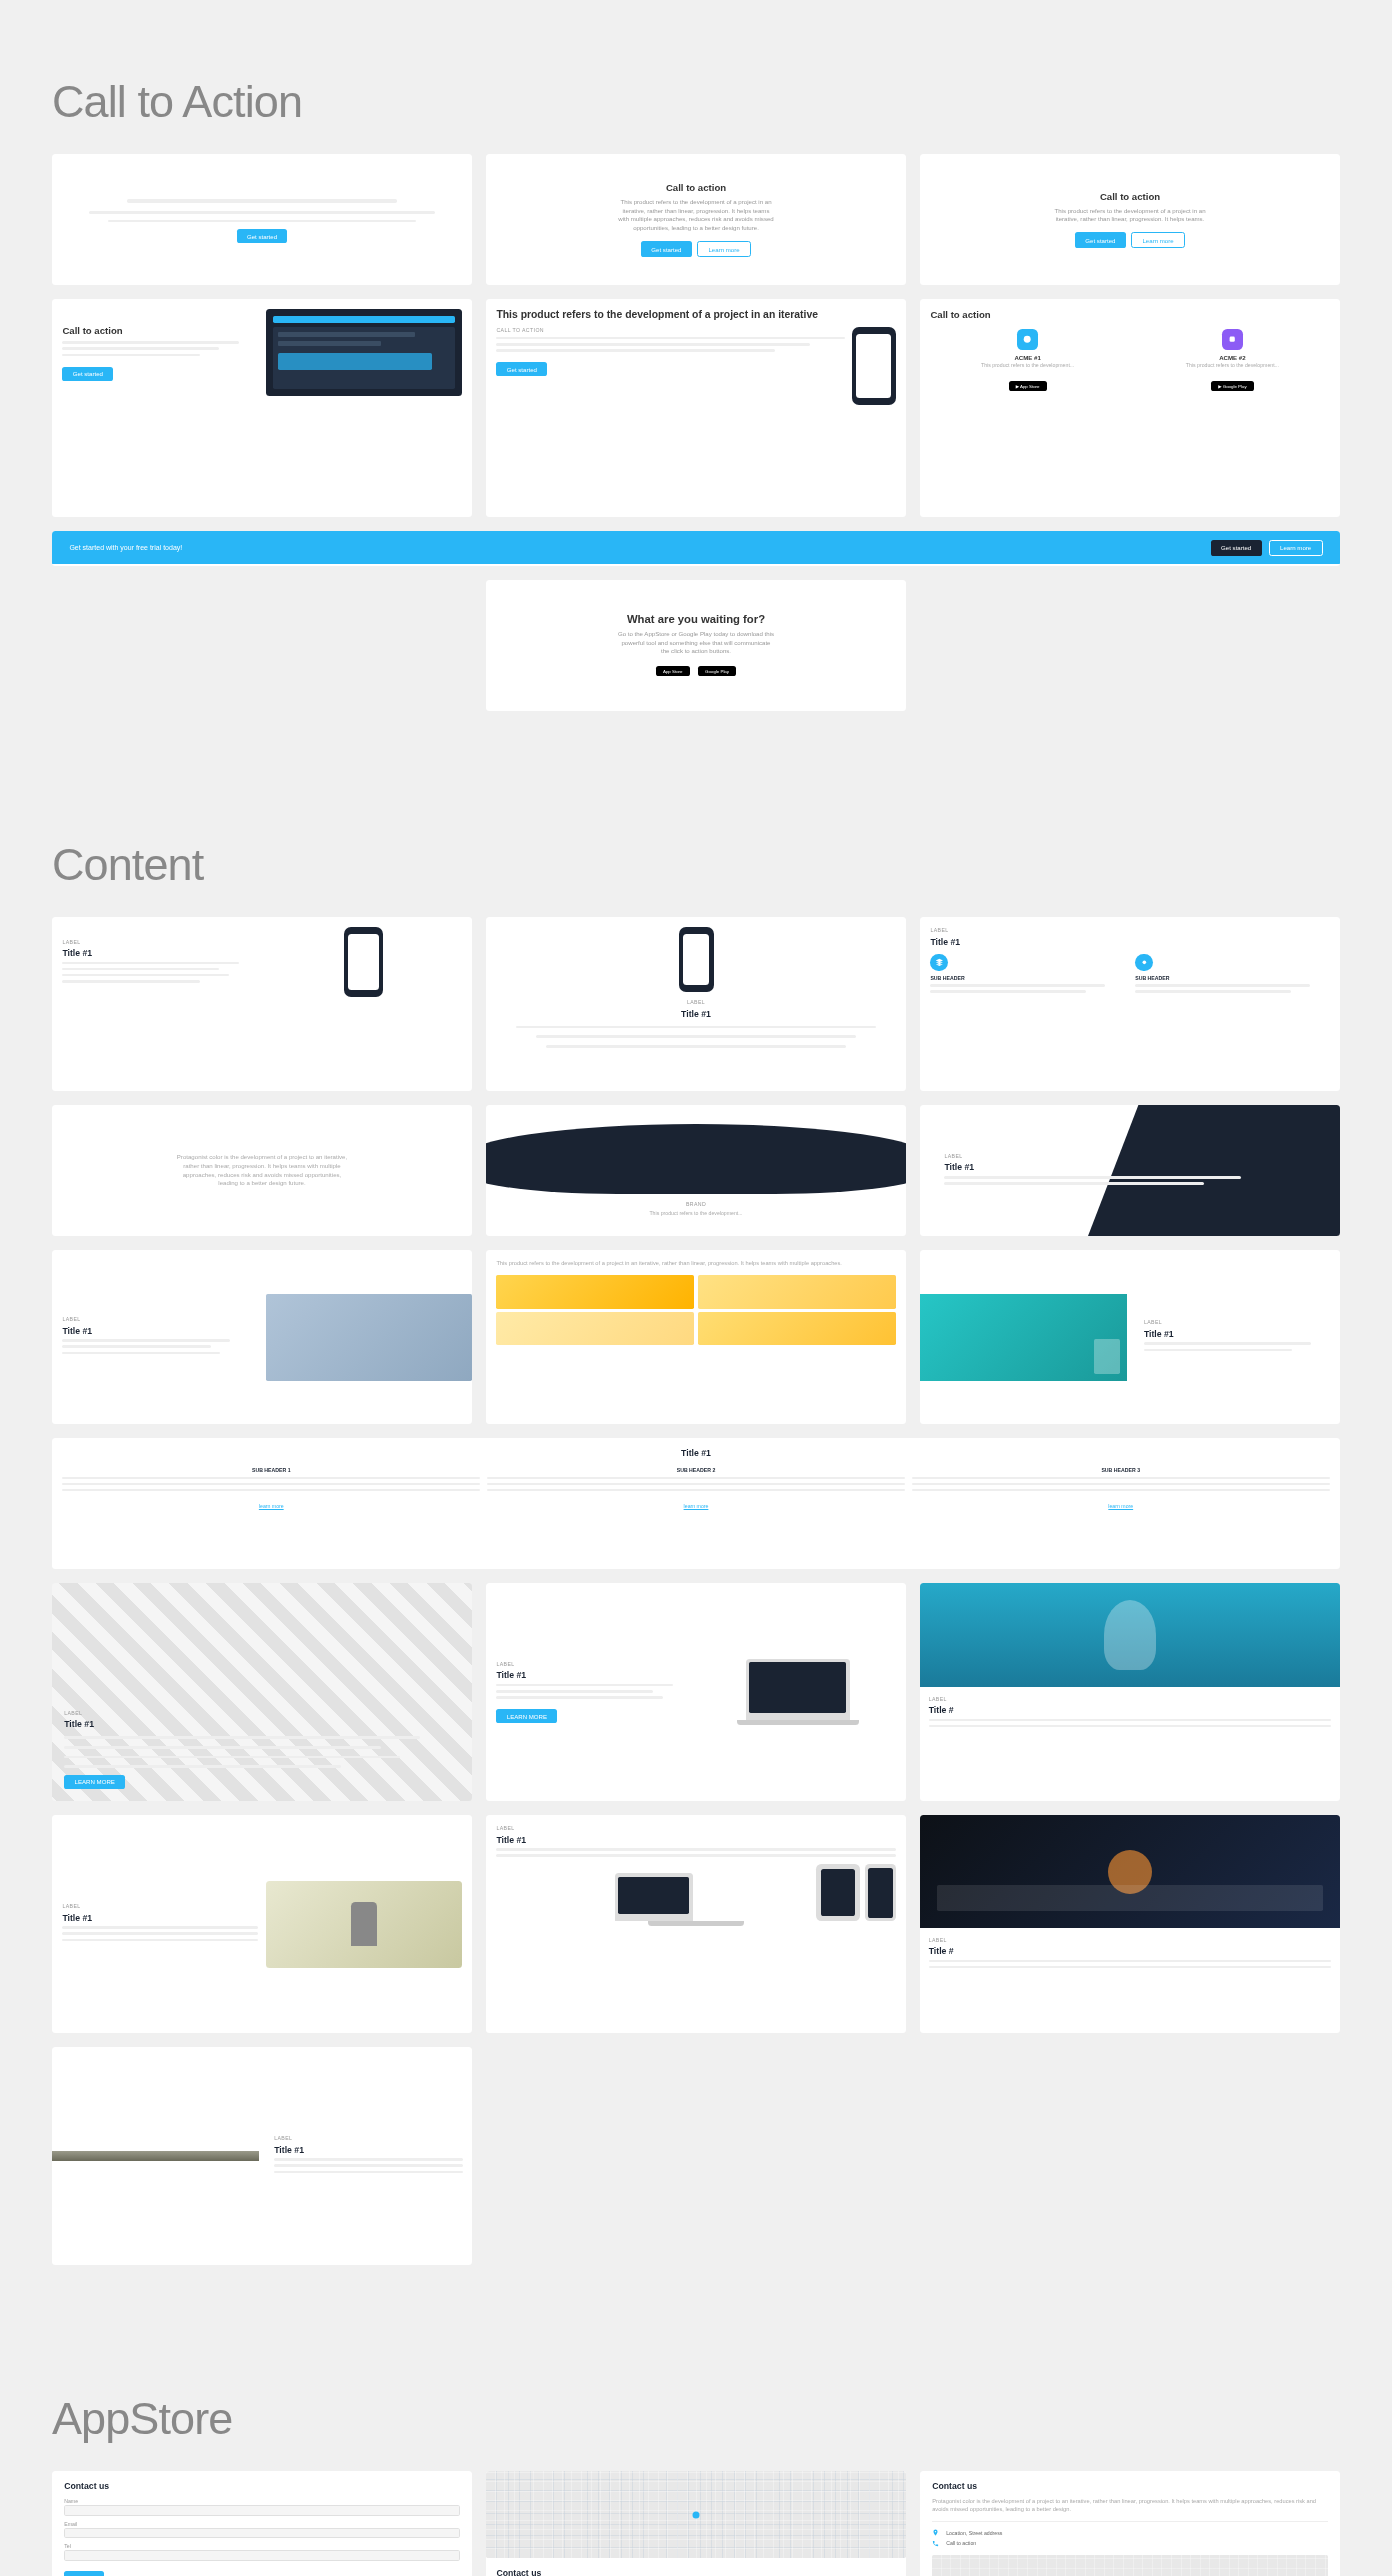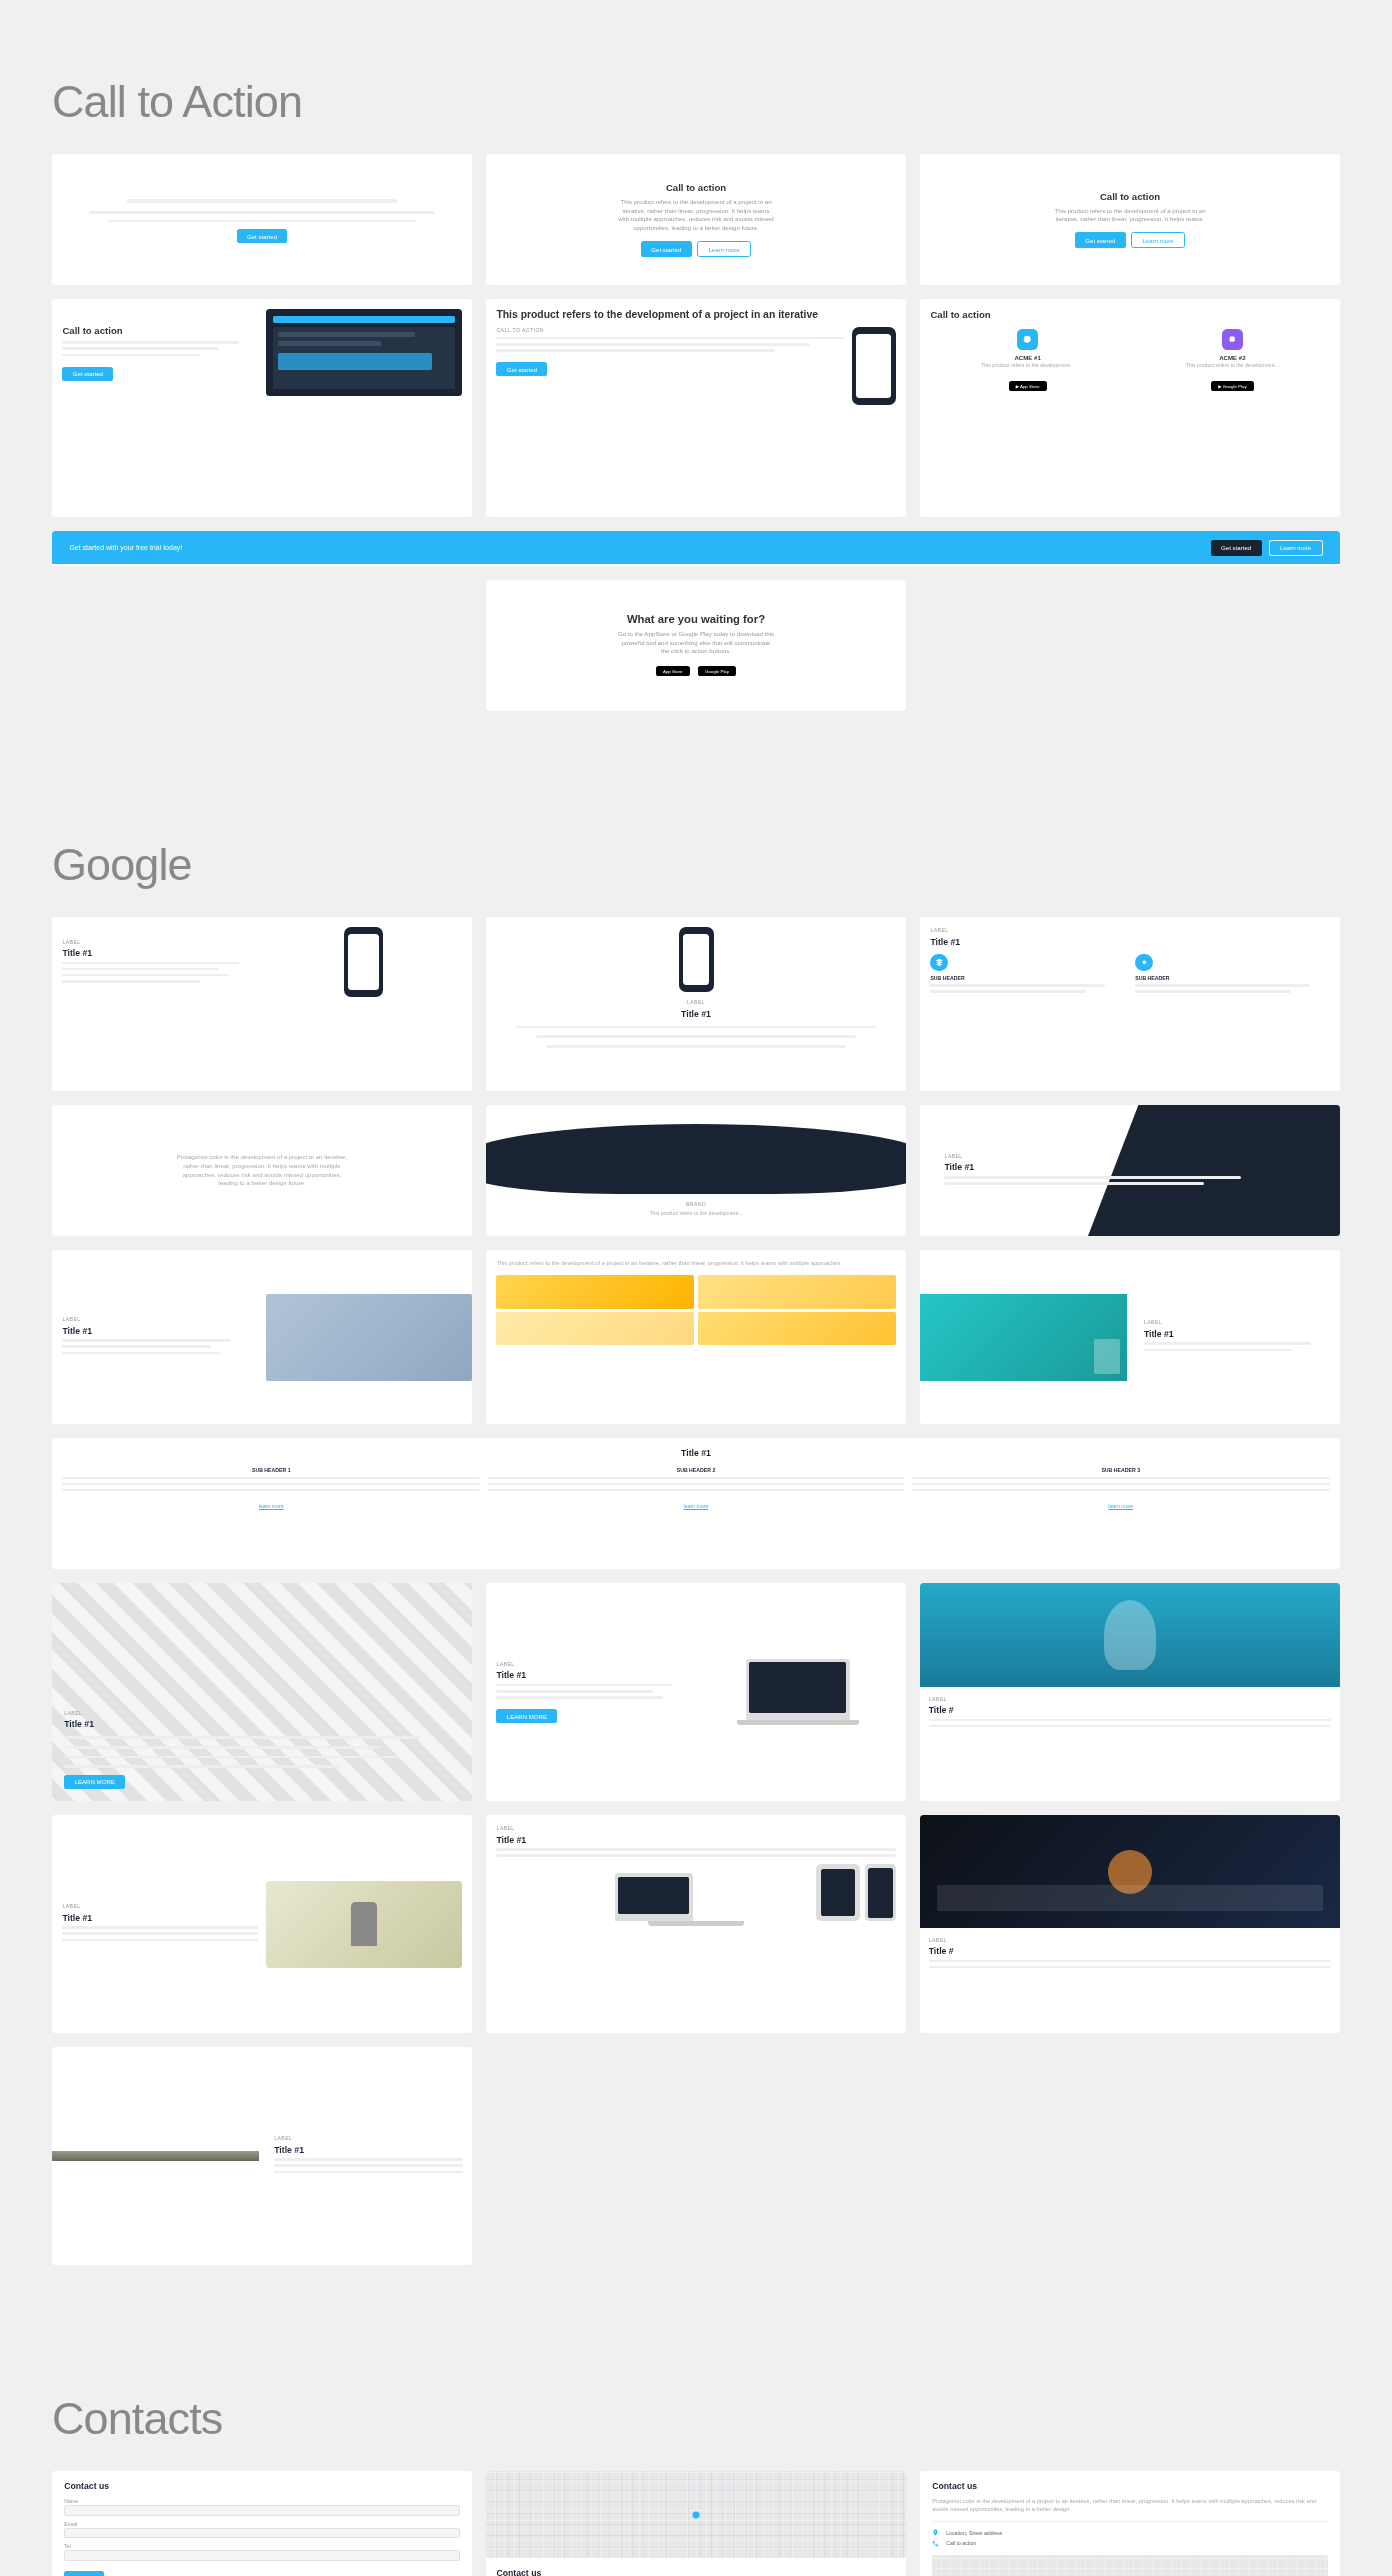--- a/index.html
+++ b/index.html
@@ -492,21 +492,21 @@
       <div style="display:flex; gap:5.2px;">
         <div class="app-store-btn">App Store</div>
         <div class="app-store-btn">Google Play</div>
       </div>
     </div>
 
   </div>
 </section>
 
 <section class="section">
-  <h1 class="section-title">Google</h1>
+  <h1 class="section-title">Content</h1>
 
   <div class="grid grid-3">
 
     <div class="card card-lg" style="padding:10.4px;">
       <div class="two-col">
         <div>
           <p class="tag">LABEL</p>
           <p class="content-title">Title #1</p>
           <div class="mock-line" style="width:90%; height:2.6px;"></div>
           <div class="mock-line" style="width:80%; height:2.6px;"></div>
@@ -742,21 +742,21 @@
           <div class="mock-line" style="height:2.6px;"></div>
           <div class="mock-line" style="height:2.6px;"></div>
         </div>
       </div>
     </div>
 
   </div>
 </section>
 
 <section class="section section-contacts">
-  <h1 class="section-title">Contacts</h1>
+  <h1 class="section-title">AppStore</h1>
 
   <div class="grid grid-3">
 
     <div class="card card-xl contact-section-card">
       <p class="contact-title">Contact us</p>
       <div class="contact-form-card">
         <div>
           <p class="form-label">Name</p>
           <div class="form-field"></div>
         </div>

